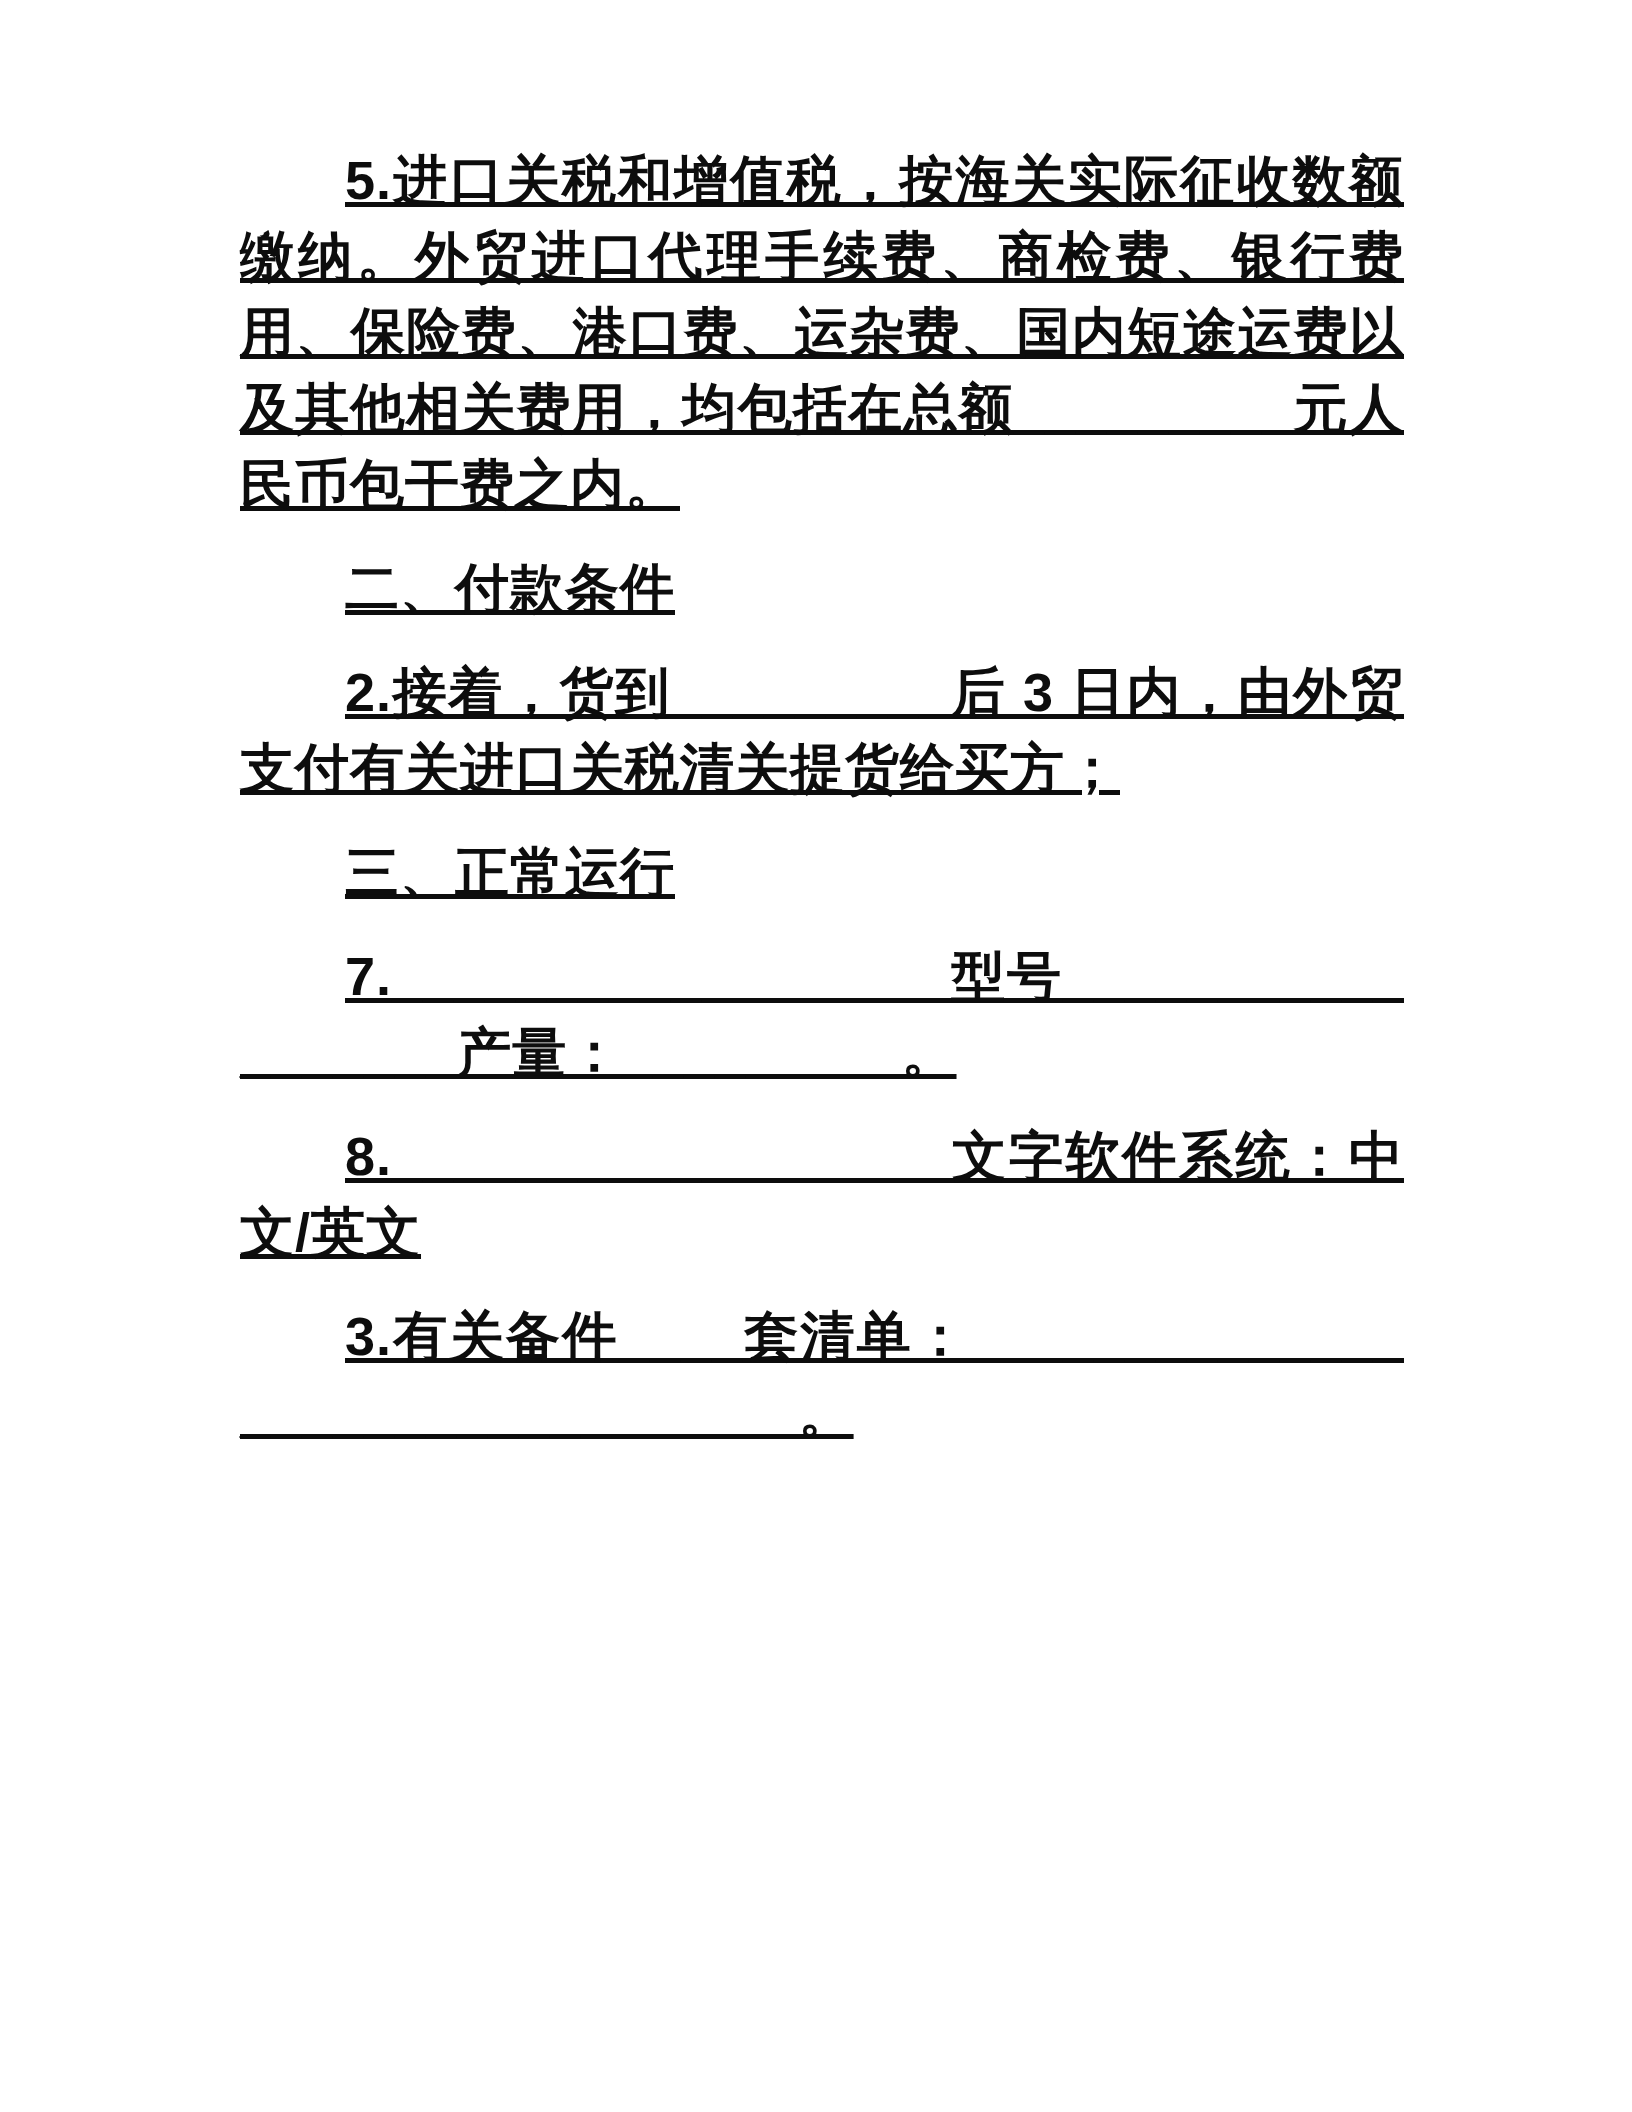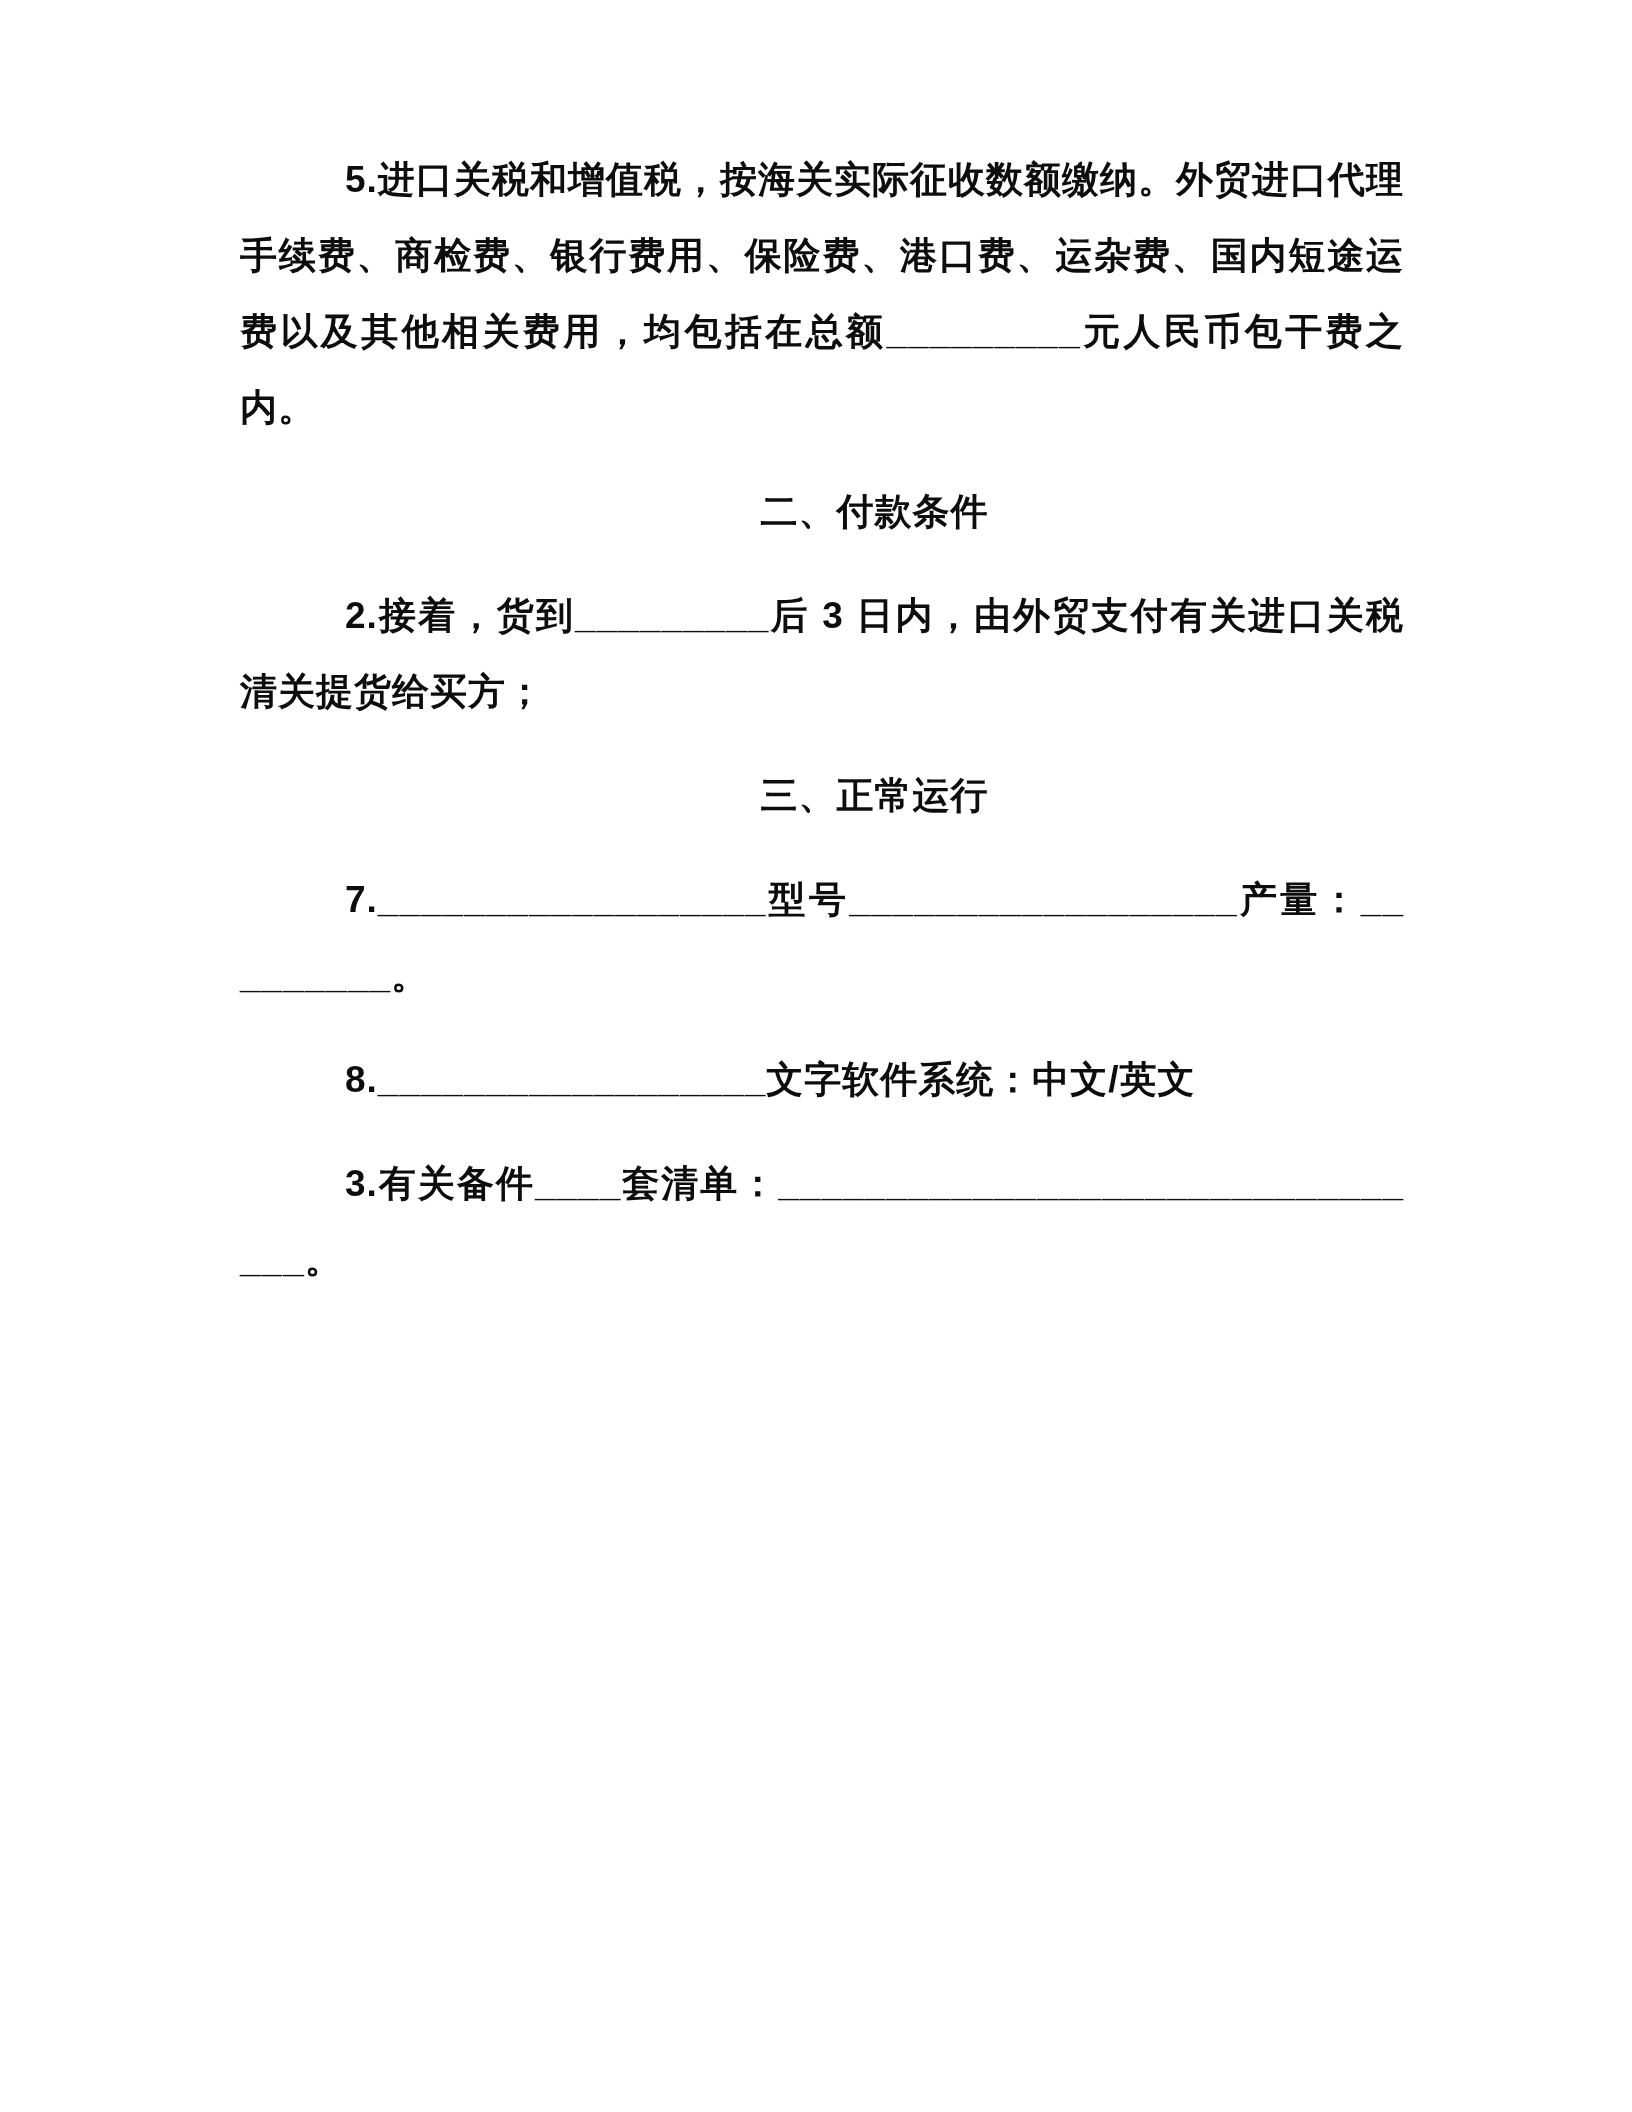--- a/index.html
+++ b/index.html
@@ -9,38 +9,38 @@
     }
     .page {
       position: relative;
       width: 1632px;
       height: 2112px;
       background: #ffffff;
       box-sizing: border-box;
       padding: 142px 228px 0 240px;
       font-family: "Liberation Sans", sans-serif;
       font-weight: 700;
-      font-size: 37px;
+      font-size: 54px;
       color: #0d0d0d;
       overflow: hidden;
+      text-decoration: underline;
     }
     .para {
       margin: 0 0 28px 0;
       line-height: 76px;
       text-align: justify;
       text-indent: 105px;
       letter-spacing: 1px;
       word-break: break-all;
     }
     .heading {
       margin: 0 0 28px 0;
       line-height: 76px;
       text-indent: 105px;
       letter-spacing: 1px;
-      text-align: center;
     }
   </style>
 </head>
 <body>
 
 <div class="page">
   <p class="para">5.进口关税和增值税，按海关实际征收数额缴纳。外贸进口代理手续费、商检费、银行费用、保险费、港口费、运杂费、国内短途运费以及其他相关费用，均包括在总额_________元人民币包干费之内。</p>
   <p class="heading">二、付款条件</p>
   <p class="para">2.接着，货到_________后 3 日内，由外贸支付有关进口关税清关提货给买方；</p>
   <p class="heading">三、正常运行</p>

